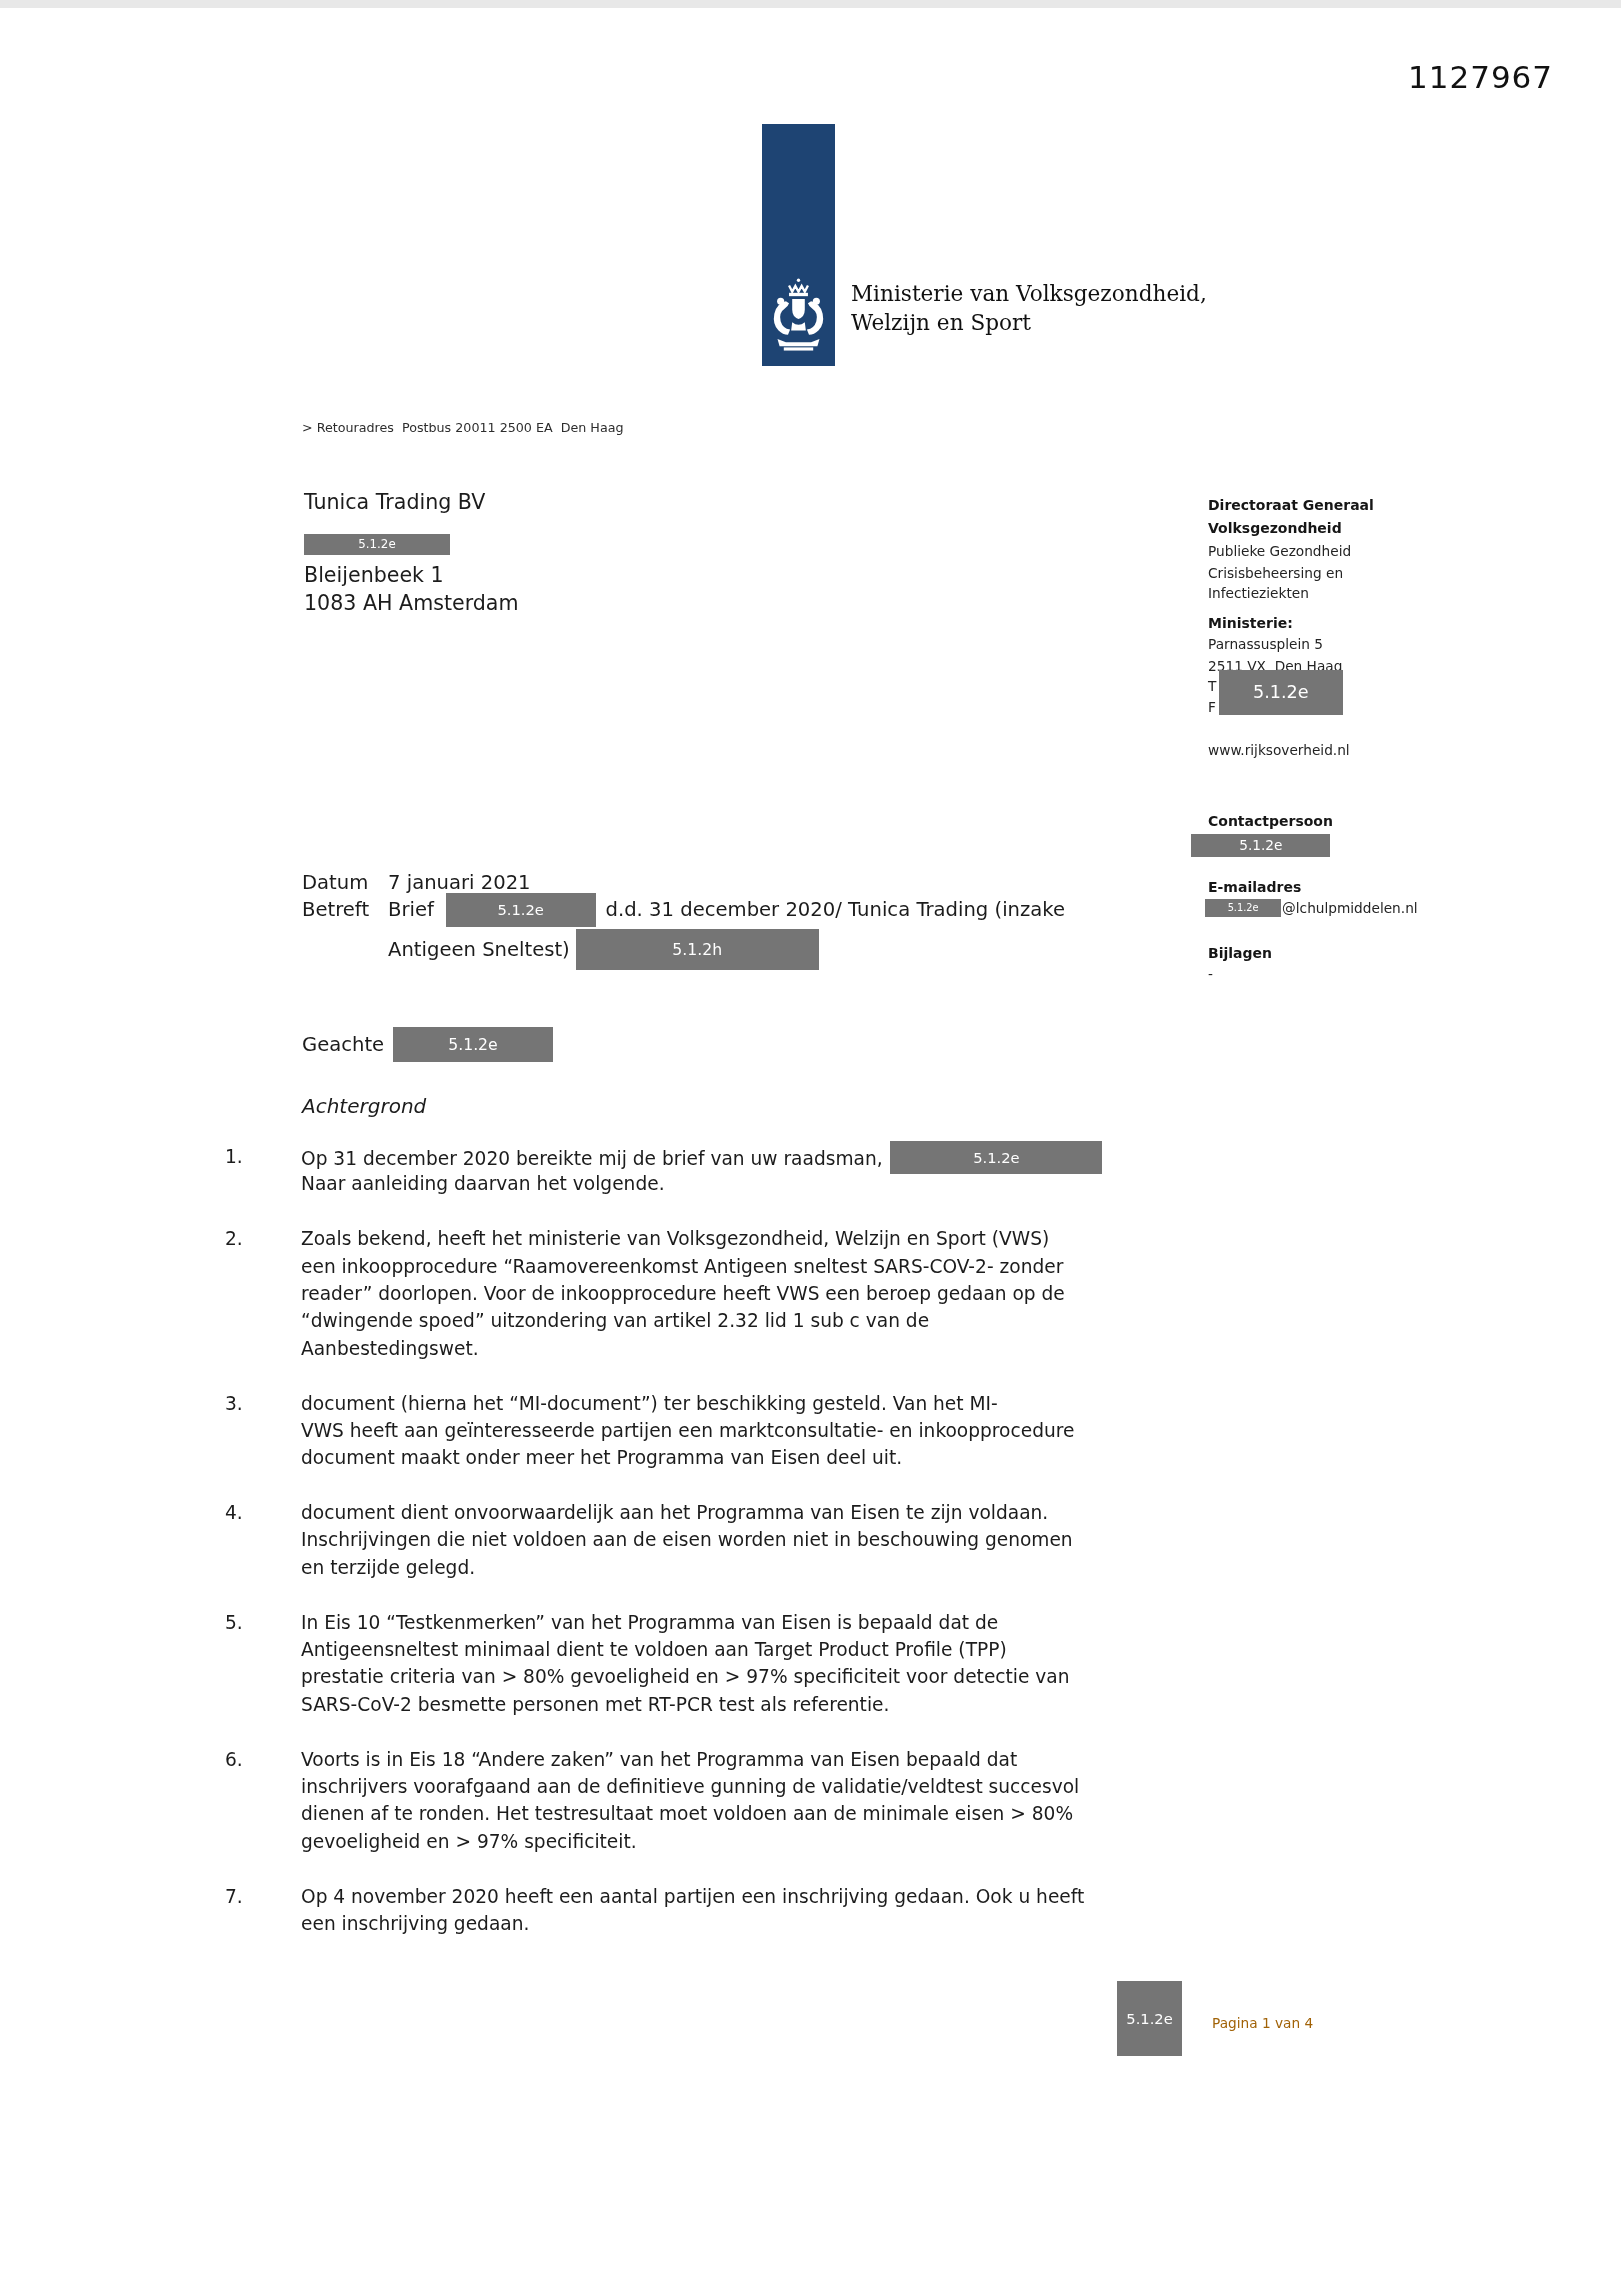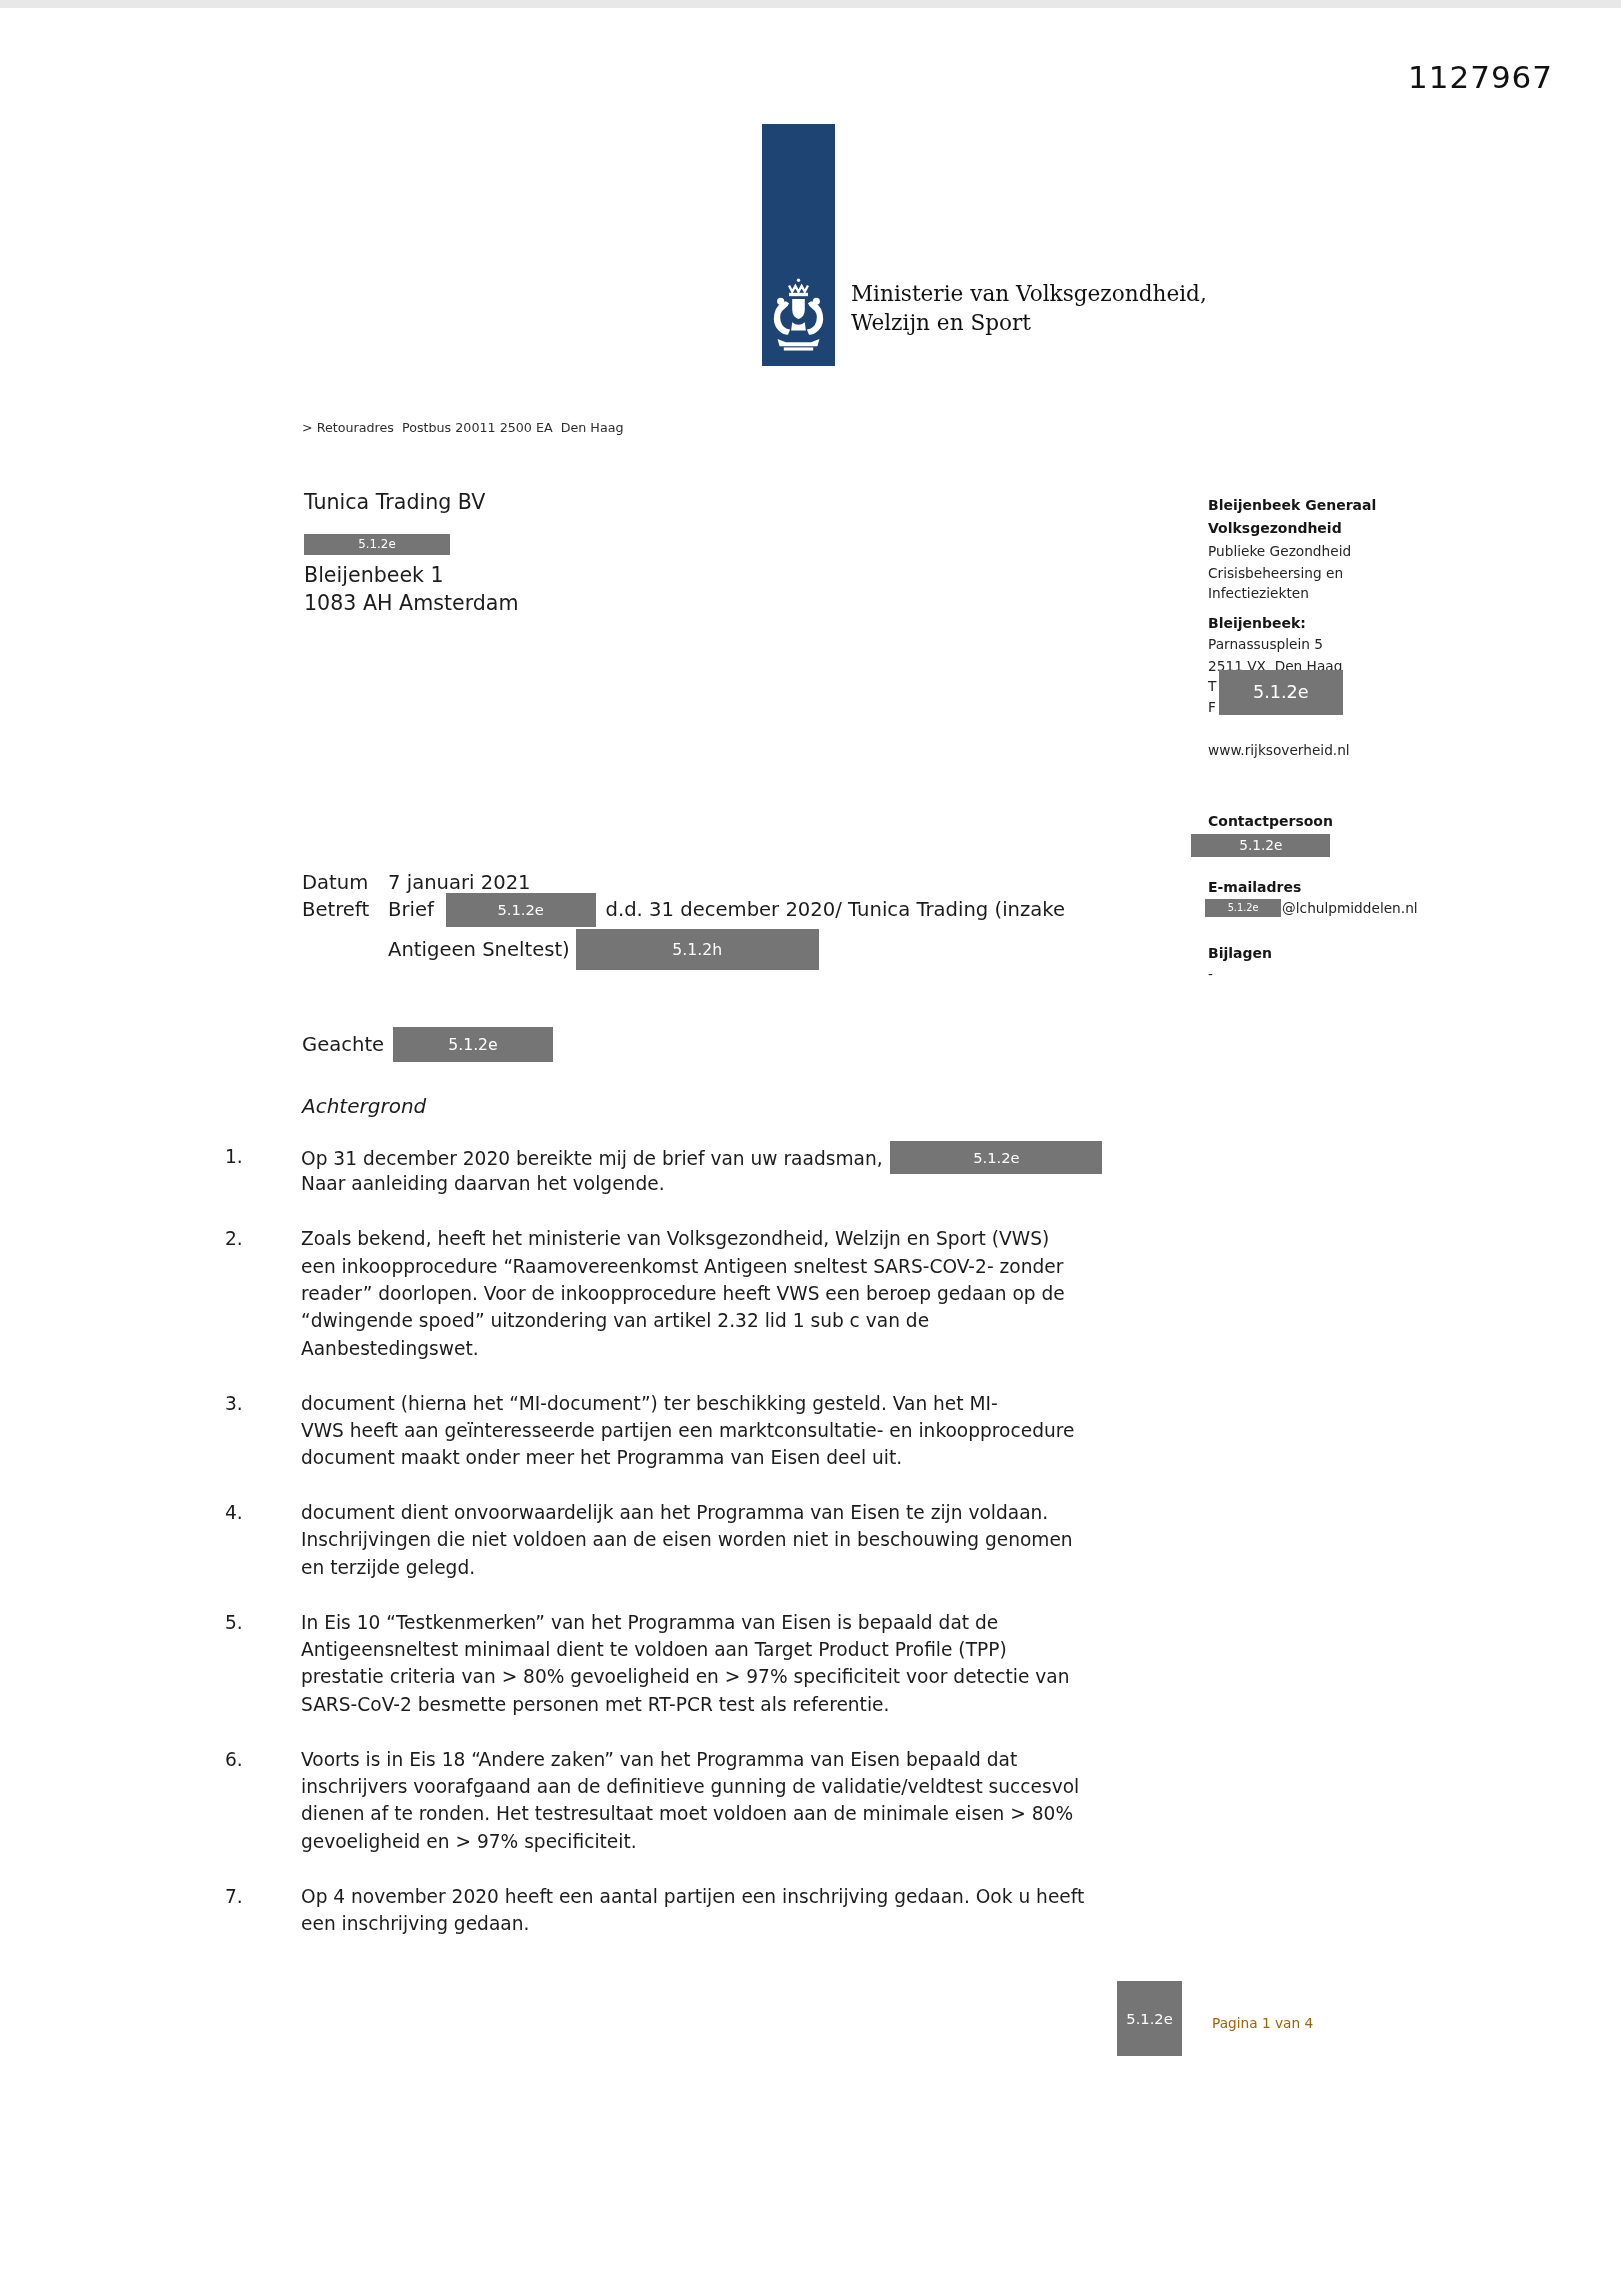--- a/index.html
+++ b/index.html
@@ -92,26 +92,26 @@
   <div class="retouradres">&gt; Retouradres  Postbus 20011 2500 EA  Den Haag</div>
 
   <div class="recipient">
     <div class="r-name">Tunica Trading BV</div>
     <div class="redaction r-box">5.1.2e</div>
     <div class="r-street">Bleijenbeek 1</div>
     <div class="r-city">1083 AH Amsterdam</div>
   </div>
 
   <aside class="sidebar">
-    <div class="sb-line sb-bold" style="top:0">Bleijenbeek Generaal</div>
+    <div class="sb-line sb-bold" style="top:0">Directoraat Generaal</div>
     <div class="sb-line sb-bold" style="top:22.5px">Volksgezondheid</div>
     <div class="sb-line" style="top:46px">Publieke Gezondheid</div>
     <div class="sb-line" style="top:68px">Crisisbeheersing en</div>
     <div class="sb-line" style="top:88px">Infectieziekten</div>
-    <div class="sb-line sb-bold" style="top:118px">Bleijenbeek:</div>
+    <div class="sb-line sb-bold" style="top:118px">Ministerie:</div>
     <div class="sb-line" style="top:139px">Parnassusplein 5</div>
     <div class="sb-line" style="top:161px">2511 VX  Den Haag</div>
     <div class="sb-line" style="top:181px">T</div>
     <div class="sb-line" style="top:202px">F</div>
     <div class="redaction sb-phone-box">5.1.2e</div>
     <div class="sb-line" style="top:245px">www.rijksoverheid.nl</div>
     <div class="sb-line sb-bold" style="top:316px">Contactpersoon</div>
     <div class="redaction sb-contact-box">5.1.2e</div>
     <div class="sb-line sb-bold" style="top:382px">E-mailadres</div>
     <div class="sb-email">

